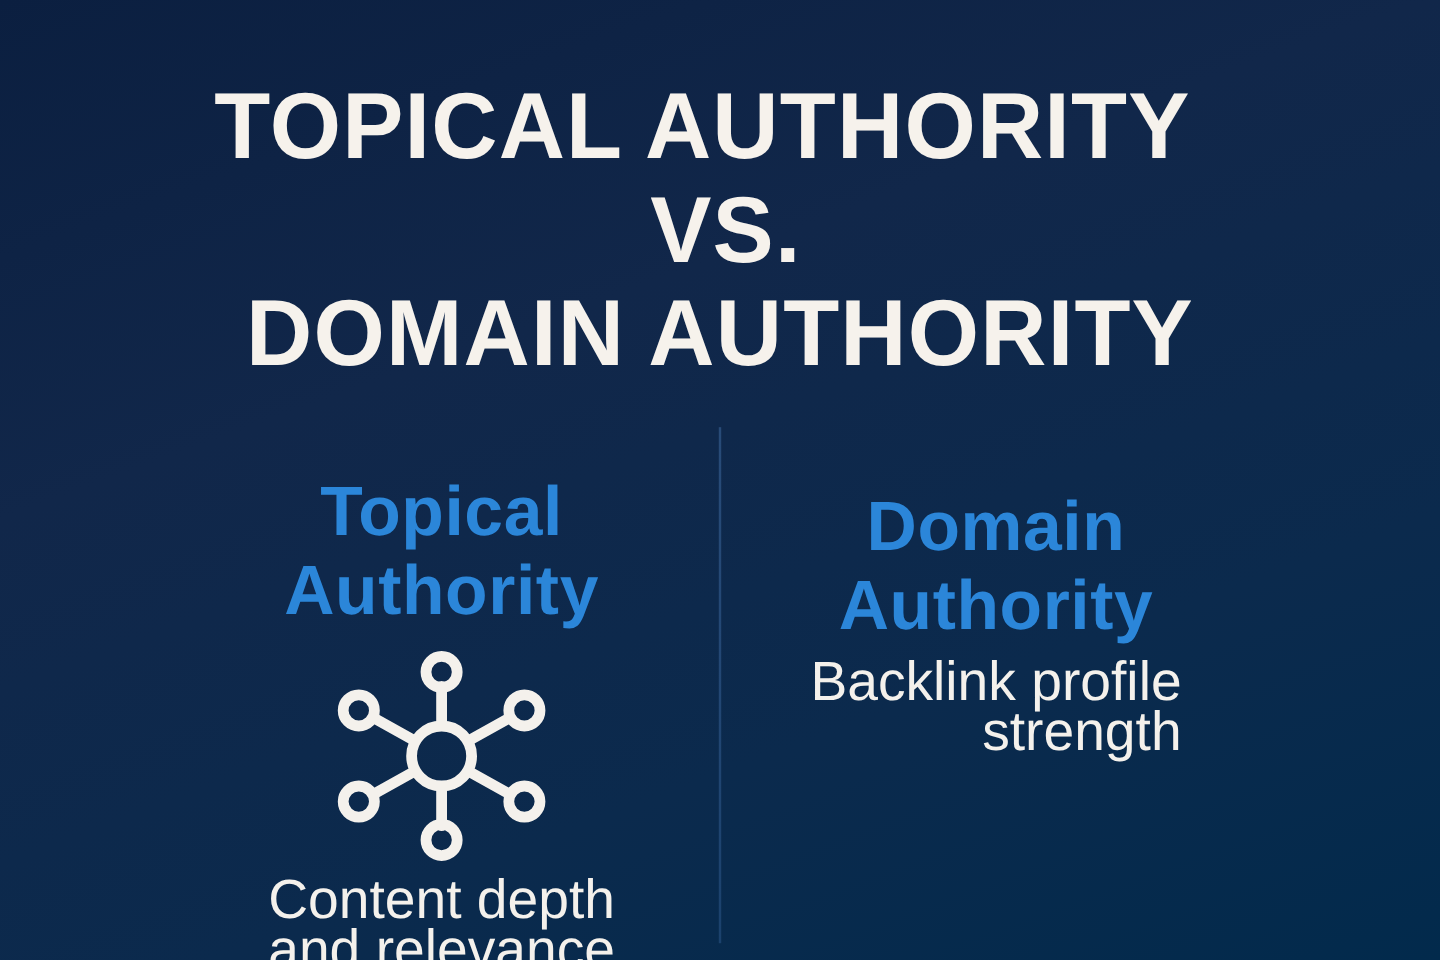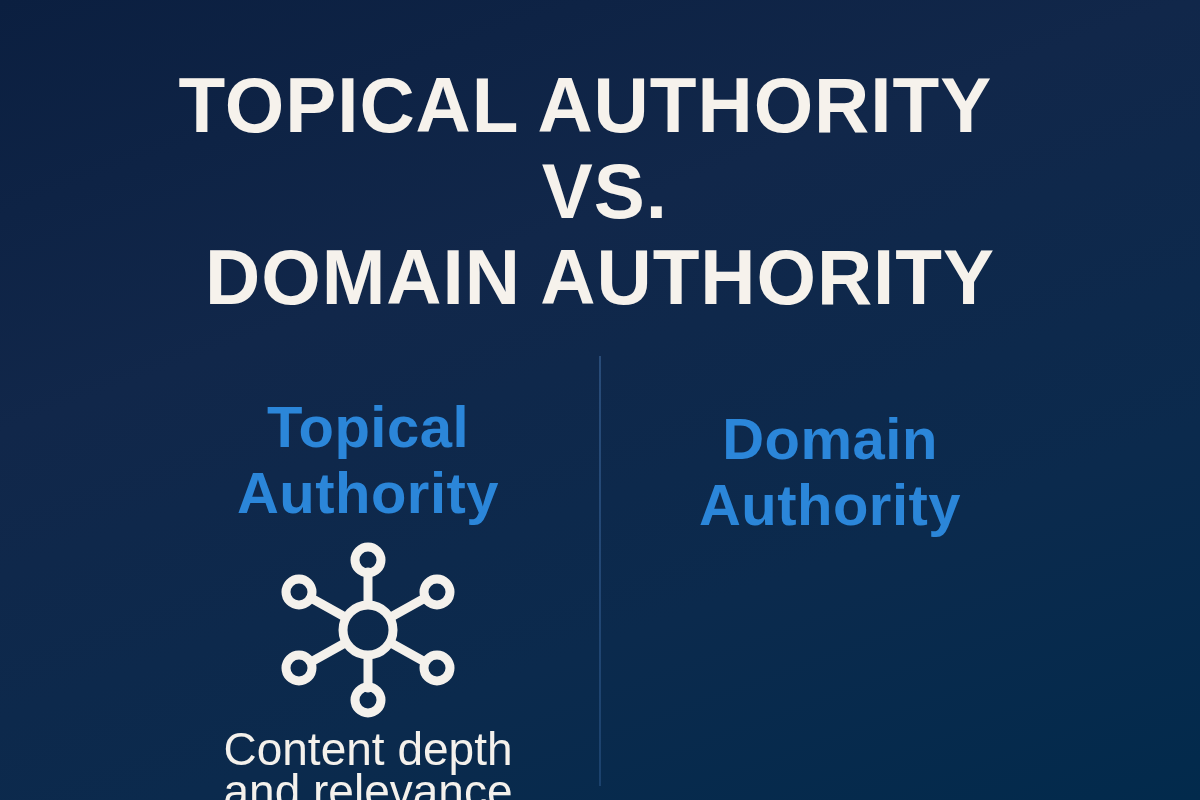--- a/index.html
+++ b/index.html
@@ -100,13 +100,17 @@
     <div>Content depth</div>
     <div>and relevance</div>
   </div>
 </div>
 
 <div class="col right">
   <div class="heading">
     <div>Domain</div>
     <div>Authority</div>
   </div>
+  <div class="desc">
+    <div>Backlink profile</div>
+    <div>strength</div>
+  </div>
 </div>
 
 </body></html>

